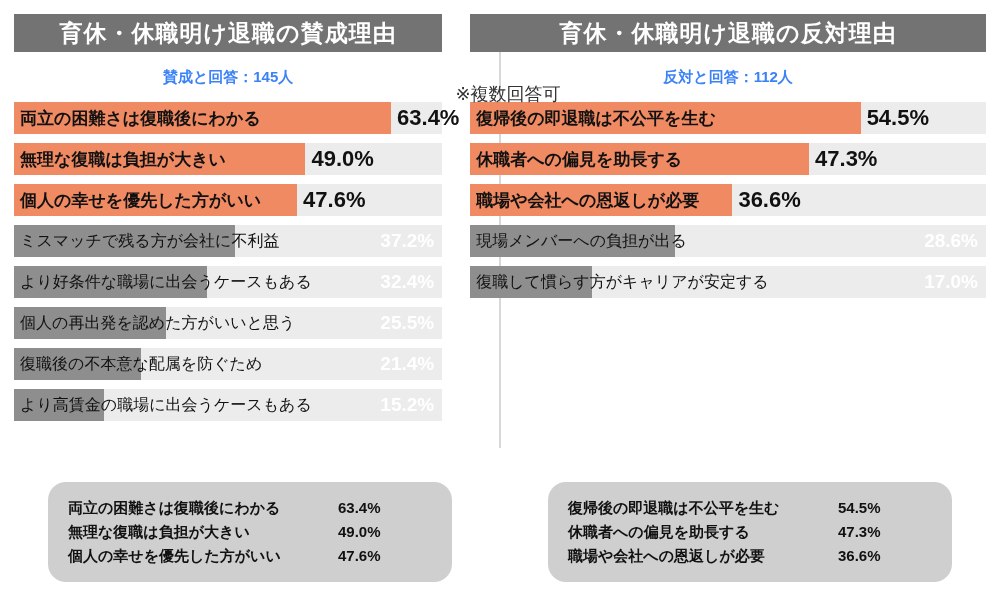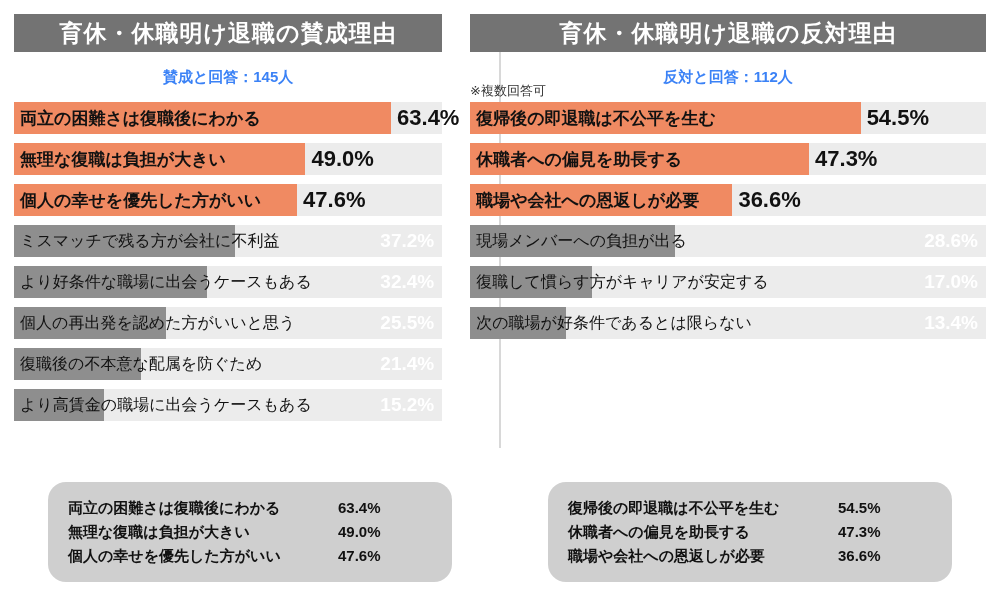--- a/index.html
+++ b/index.html
@@ -28,21 +28,21 @@
   .subtitle{
     text-align:center;
     font-size:15px;
     color:#3b82f6;
     margin-top:16px;
     font-weight:bold;
   }
   .note{
     position:absolute;
     left:448px;top:82px;
-    font-size:13px;color:#333;
+    font-size:18px;color:#333;
     width:120px;text-align:center;
     z-index:5;
   }
   .rows{margin:12px 14px 0 14px;position:relative;}
   .row{
     position:relative;
     height:38px;
     margin-bottom:3px;
   }
   .track{
@@ -180,26 +180,20 @@
           <div class="bar gr" style="width: 39.7222%;"></div>
           <div class="rowlabel">現場メンバーへの負担が出る</div>
           <div class="pct gr" style="right: 8px;">28.6%</div>
         </div>
         <div class="row">
           <div class="track"></div>
           <div class="bar gr" style="width: 23.6111%;"></div>
           <div class="rowlabel">復職して慣らす方がキャリアが安定する</div>
           <div class="pct gr" style="right: 8px;">17.0%</div>
         </div>
-        <div class="row">
-          <div class="track"></div>
-          <div class="bar gr" style="width: 18.6111%;"></div>
-          <div class="rowlabel">次の職場が好条件であるとは限らない</div>
-          <div class="pct gr" style="right: 8px;">13.4%</div>
-        </div>
       </div>
   </div>
 
   <div class="summary left" id="sum-left">
       <div class="sumrow">
         <div class="lbl">両立の困難さは復職後にわかる</div>
         <div class="val">63.4%</div>
       </div>
       <div class="sumrow">
         <div class="lbl">無理な復職は負担が大きい</div>

